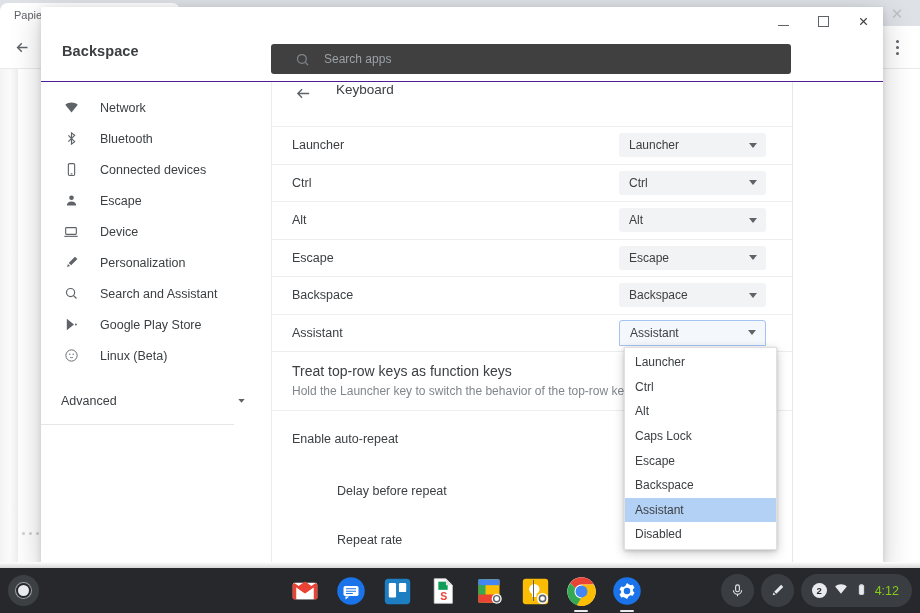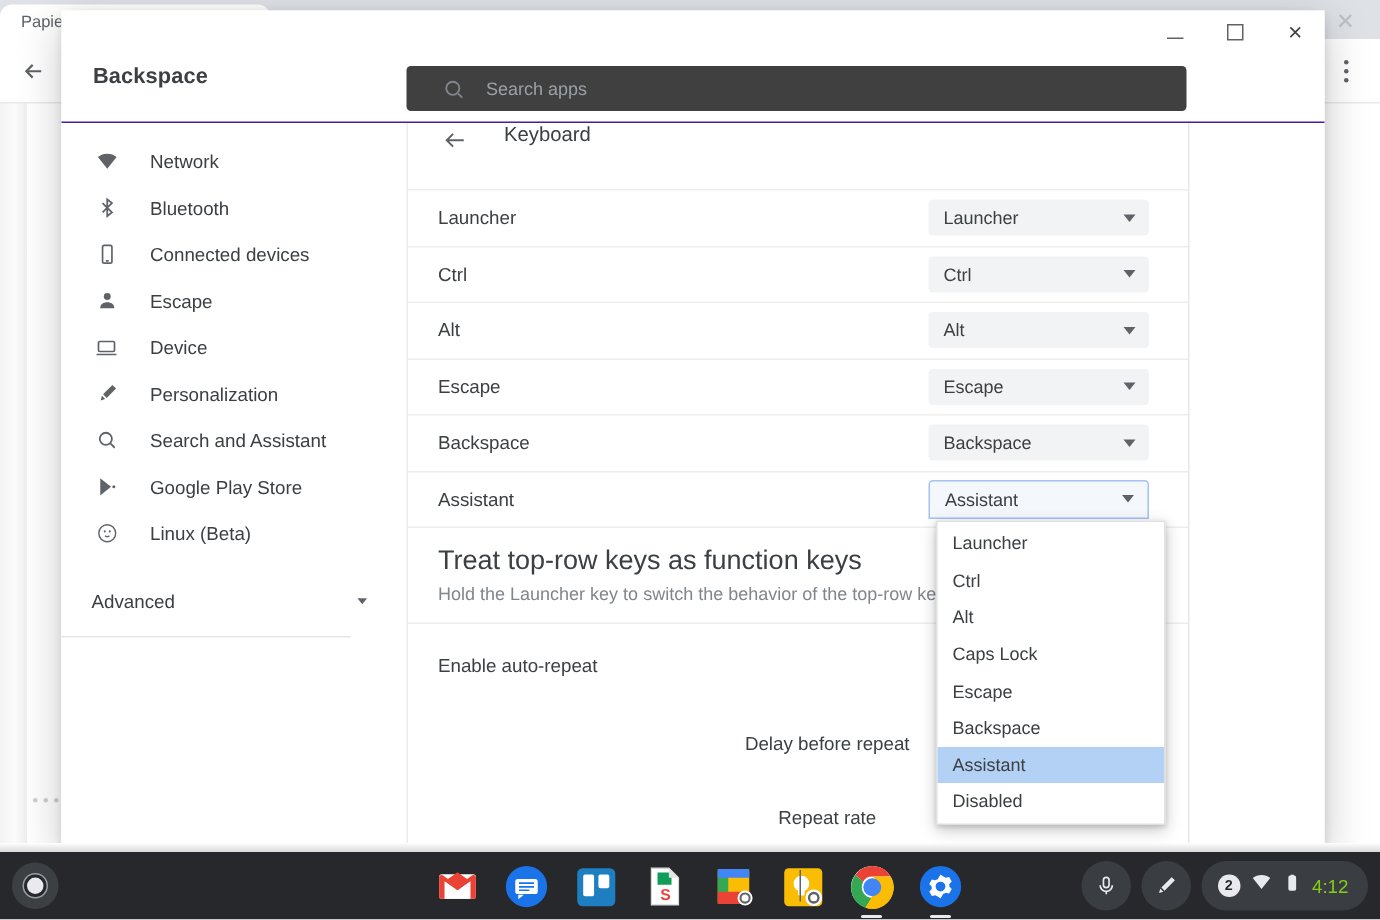--- a/index.html
+++ b/index.html
@@ -151,25 +151,25 @@
     border-top:5px solid #5f6368;
   }
   .select.open {
     background:#f4f7fb; border:1px solid #a4c2f4;
     border-radius:3px 3px 0 0; height:26px;
   }
 
   .row-block {
     padding:11px 26px 12px 20px; border-top:1px solid #eeeeee;
   }
-  .block-title { font-size:18px; color:#3c4043; }
+  .block-title { font-size:14px; color:#3c4043; }
   .block-sub { font-size:12px; color:#80868b; margin-top:5px; }
 
   .row-tall { height:56px; align-items:center; }
-  .row-plain { height:49px; display:flex; align-items:center; padding:0 26px 0 65px;justify-content:center; }
+  .row-plain { height:49px; display:flex; align-items:center; padding:0 26px 0 65px; }
 
   .row-link {
     height:34px; display:flex; align-items:center; justify-content:space-between;
     padding:0 22px 0 20px; border-top:1px solid #eeeeee; cursor:pointer;
   }
 
   
   .dropdown {
     position:absolute; left:624px; top:347px; width:153px;
     background:#ffffff; border:1px solid #e0e0e0;

